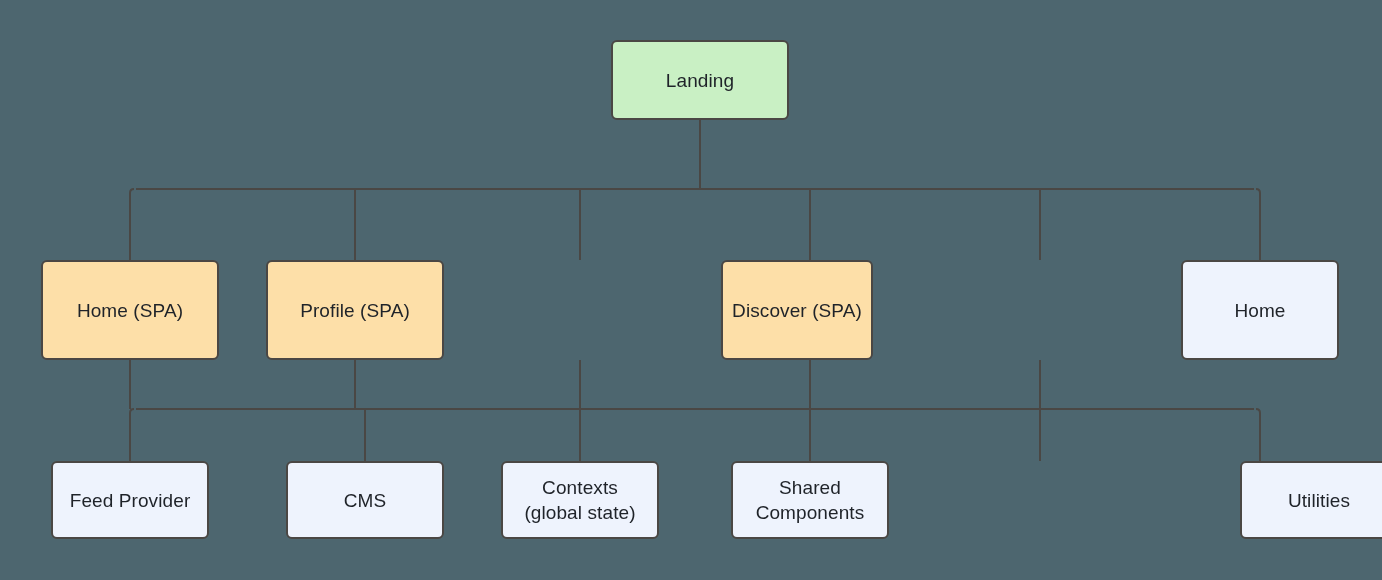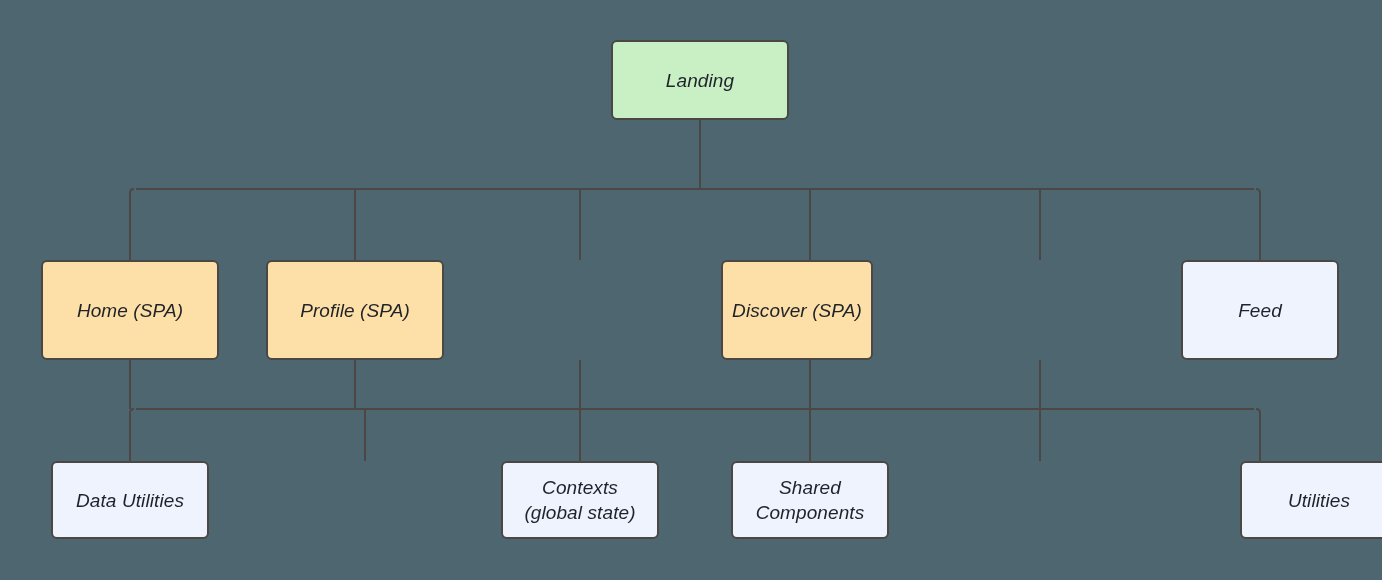--- a/index.html
+++ b/index.html
@@ -34,21 +34,20 @@
     display: flex;
     align-items: center;
     justify-content: center;
     text-align: center;
     color: #1f2329;
     font-size: 19px;
     line-height: 25px;
     letter-spacing: 0.1px;
     padding: 2px 6px;
     white-space: pre-line;
-    font-style: italic;
   }
   .node.green  { background: #c9f0c4; }
   .node.orange { background: #fddfa8; }
   .node.blue   { background: #eef3fd; }
 </style>
 </head>
 <body>
 
 <div id="canvas">
 
@@ -100,27 +99,30 @@
     <span>Home (SPA)</span>
   </div>
 
 
   <div class="node orange" style="left:721px; top:260px; width:152px; height:100px;">
     <span>Discover (SPA)</span>
   </div>
 
 
   <div class="node blue" style="left:1181px; top:260px; width:158px; height:100px;">
-    <span>Feed</span>
+    <span>Home</span>
   </div>
 
   <div class="node blue" style="left:51px; top:461px; width:158px; height:78px;">
-    <span>Data Utilities</span>
+    <span>Feed Provider</span>
   </div>
 
+  <div class="node blue" style="left:286px; top:461px; width:158px; height:78px;">
+    <span>CMS</span>
+  </div>
 
   <div class="node blue" style="left:501px; top:461px; width:158px; height:78px;">
     <span>Contexts
 (global state)</span>
   </div>
 
   <div class="node blue" style="left:731px; top:461px; width:158px; height:78px;">
     <span>Shared
 Components</span>
   </div>

